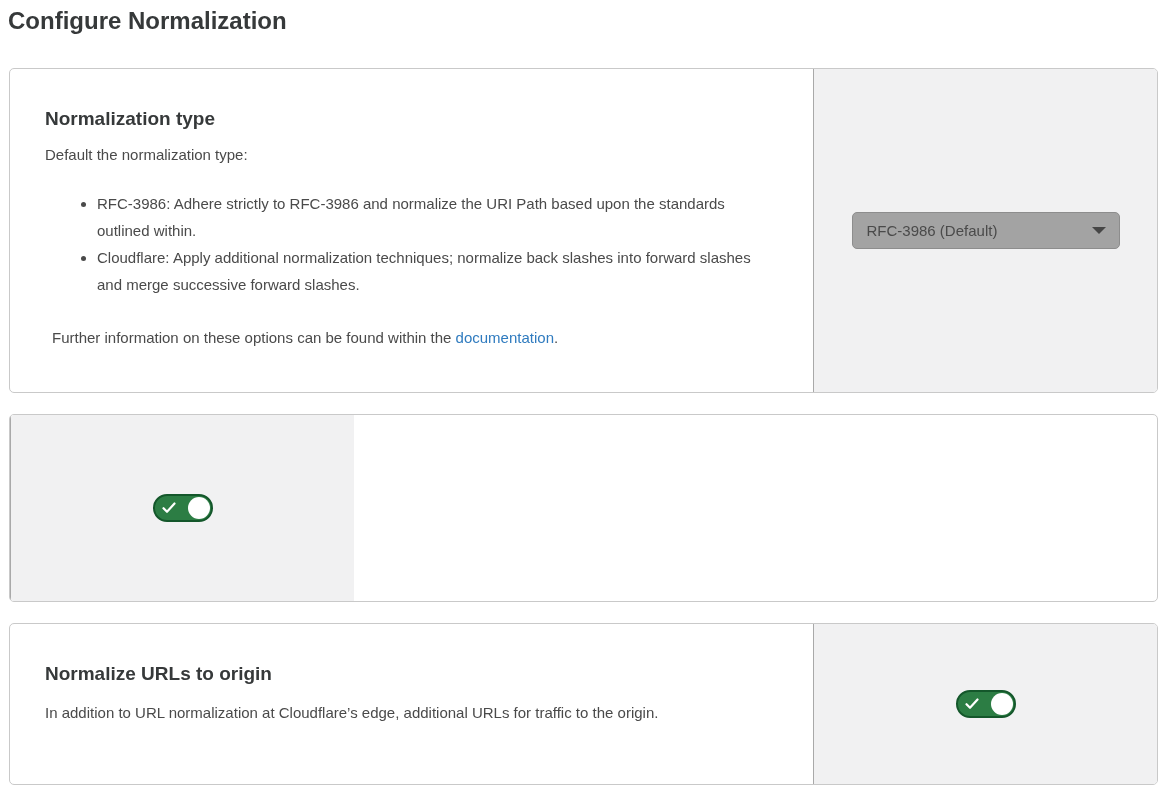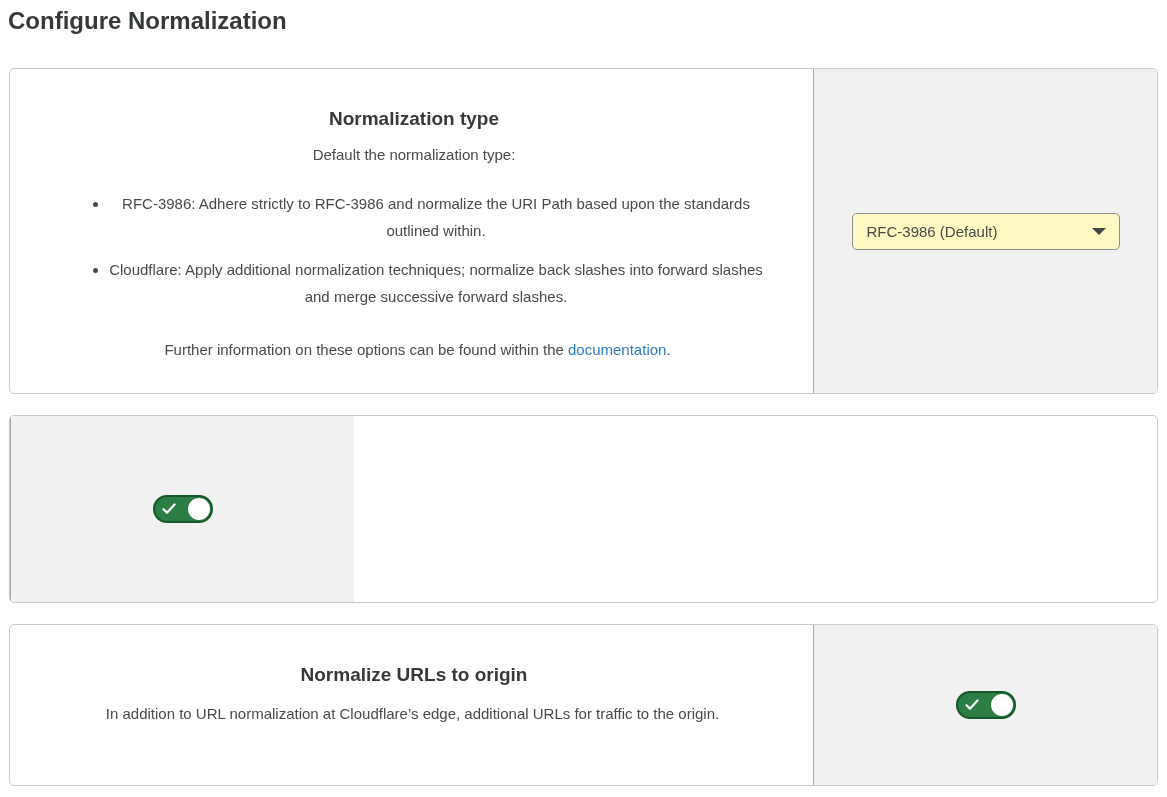--- a/index.html
+++ b/index.html
@@ -30,21 +30,20 @@
     margin: 0 0 21px 1px;
   }
   .card-1 { min-height: 325px; }
   .card-2 { min-height: 188px; }
   .card-3 { min-height: 162px; }
 
   .card-main {
     flex: 1 1 auto;
     padding: 38px 30px 30px 35px;
     min-width: 0;
-    text-align: center;
   }
   .card-side {
     flex: 0 0 344px;
     width: 344px;
     background: #f1f1f2;
     border-left: 1px solid #a9a9a9;
     display: flex;
     align-items: center;
     justify-content: center;
   }
@@ -64,21 +63,21 @@
   }
   .bullet-list {
     margin: 25px 0 0 0;
     padding: 0 0 0 52px;
     max-width: 730px;
   }
   .bullet-list li {
     font-size: 15px;
     line-height: 27px;
     color: #4a4a4a;
-    margin: 12px;
+    margin: 0;
   }
   .card-footnote {
     font-size: 15px;
     line-height: 27px;
     margin: 26px 0 0 7px;
     color: #4a4a4a;
   }
   .doc-link {
     color: #2f7bbf;
     text-decoration: none;
@@ -89,21 +88,21 @@
     line-height: 27px;
     margin: 0;
     max-width: 735px;
     color: #4a4a4a;
   }
 
   
   .select-control {
     width: 268px;
     height: 37px;
-    background: #fef9c3;
+    background: #a3a3a3;
     border: 1px solid #8d8d8d;
     border-radius: 5px;
     display: flex;
     align-items: center;
     justify-content: space-between;
     padding: 0 13px 0 14px;
     font-family: "Liberation Sans", sans-serif;
     font-size: 15px;
     color: #4a4a4a;
     cursor: pointer;

